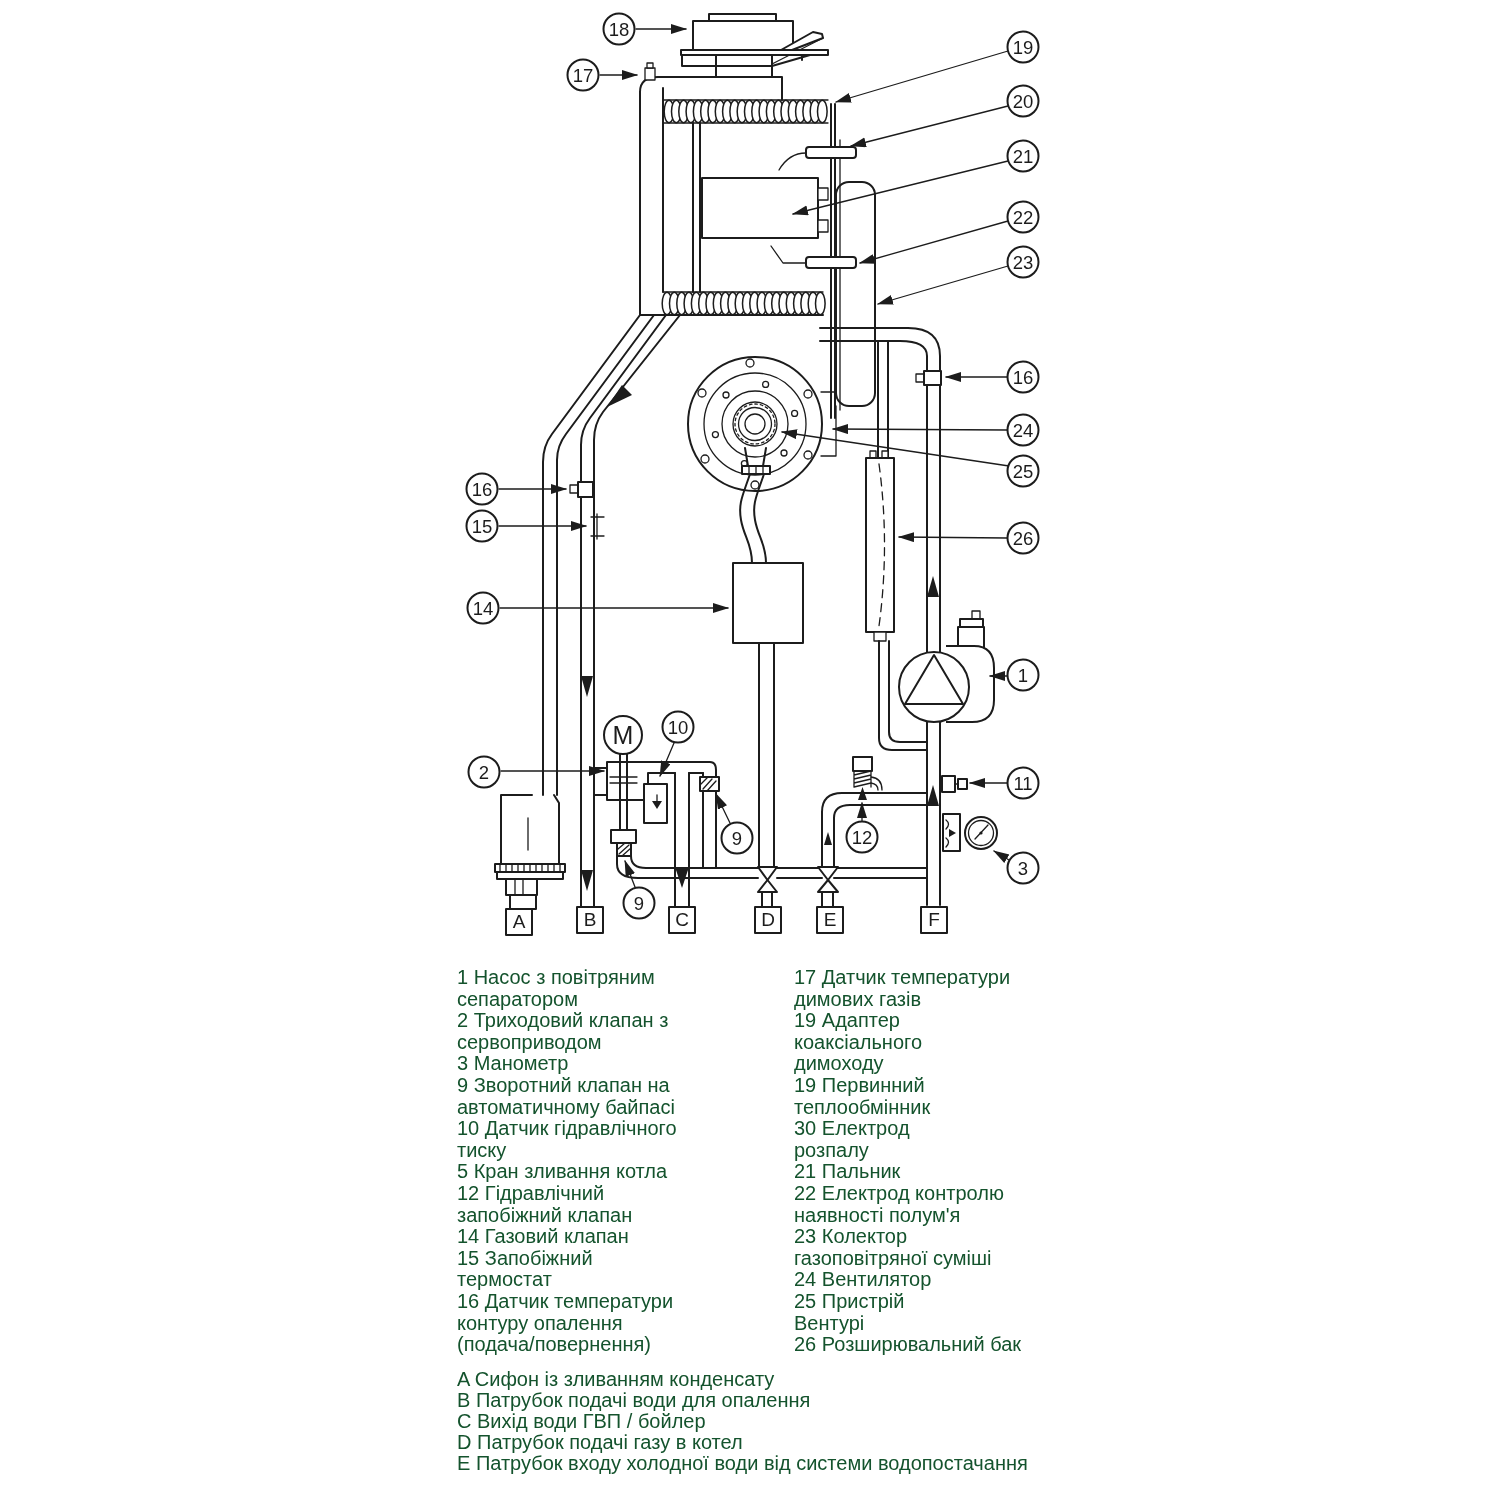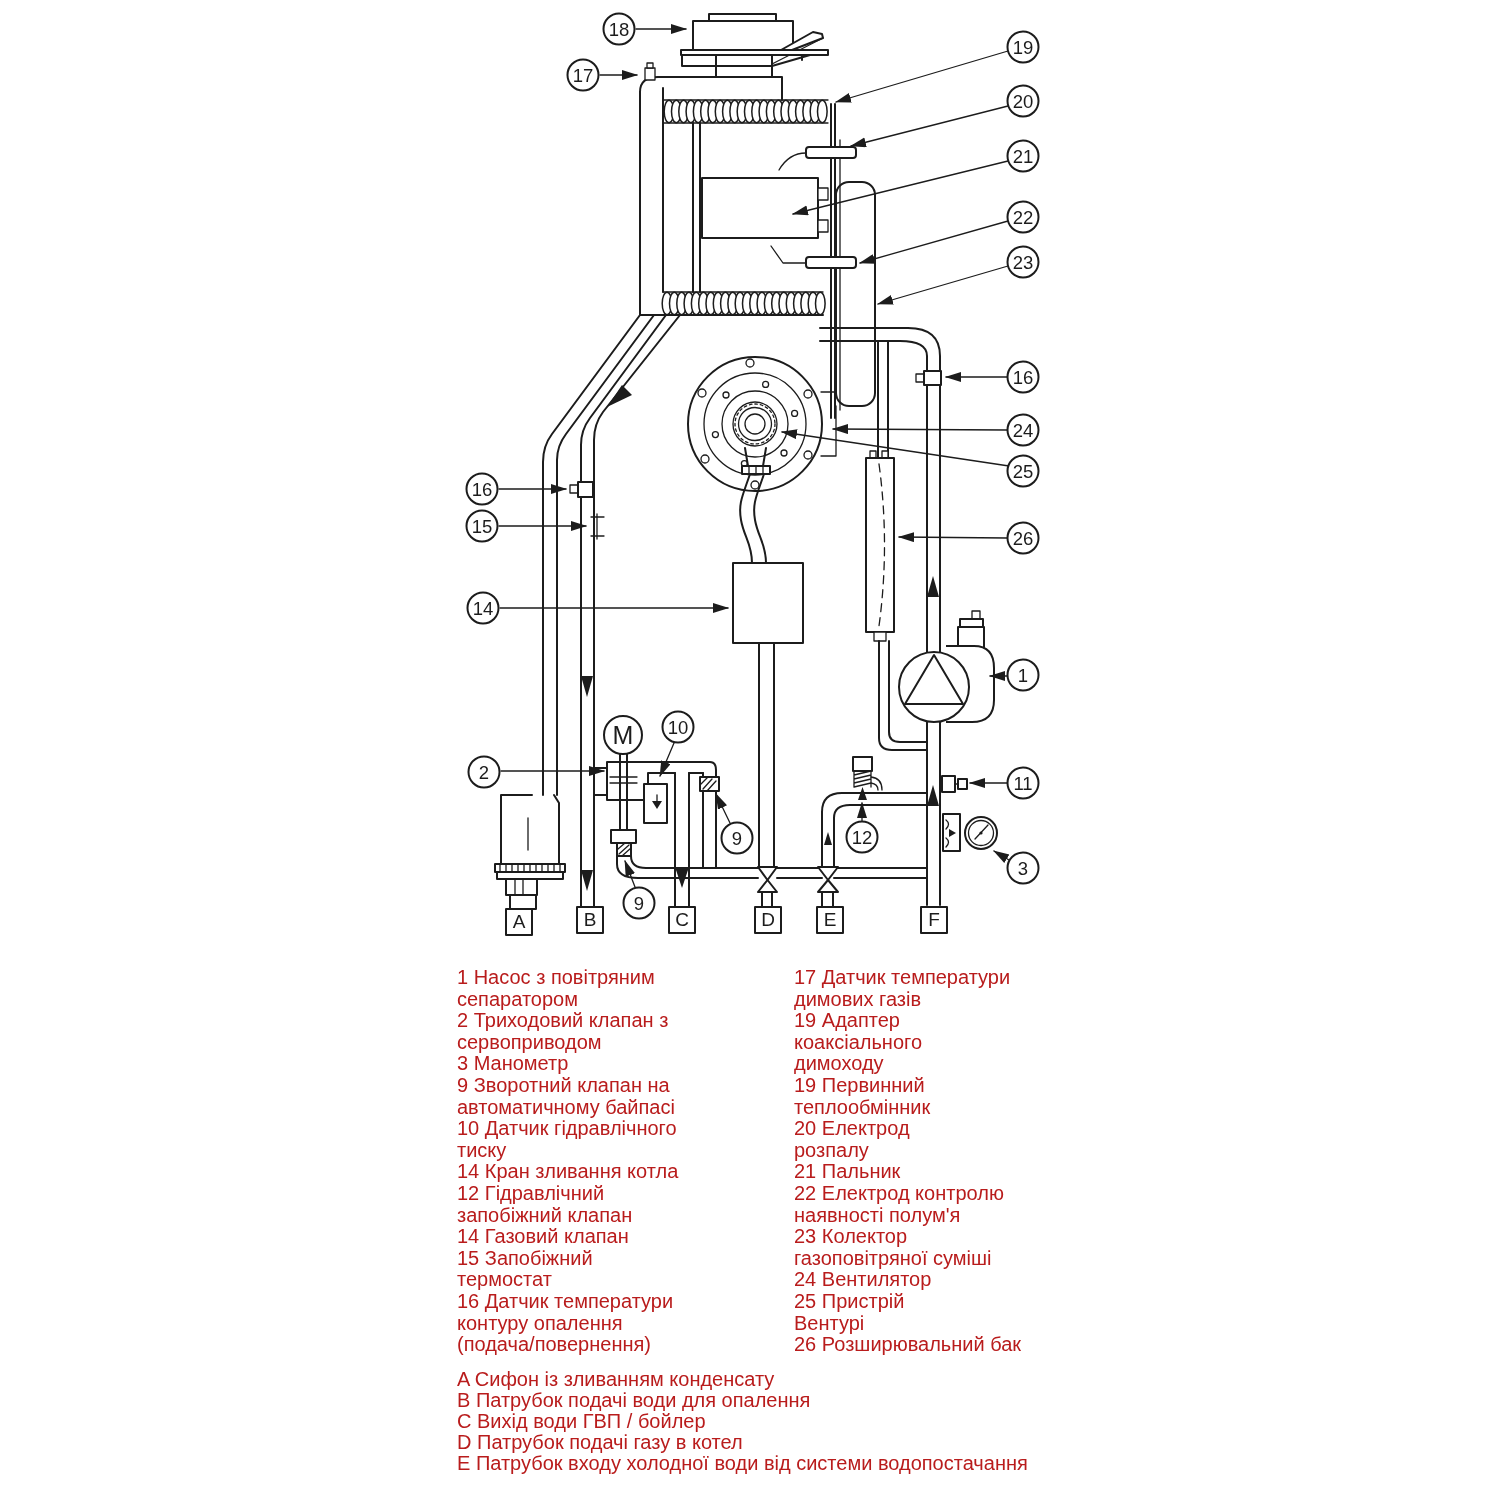--- a/index.html
+++ b/index.html
@@ -9,21 +9,21 @@
   .ln{fill:none;stroke:#1c1c1c;stroke-width:2;stroke-linejoin:round;stroke-linecap:round;}
   .thin{fill:none;stroke:#1c1c1c;stroke-width:1.3;stroke-linejoin:round;stroke-linecap:round;}
   .wf{fill:#ffffff;stroke:#1c1c1c;stroke-width:2;stroke-linejoin:round;}
   .wft{fill:#ffffff;stroke:#1c1c1c;stroke-width:1.3;stroke-linejoin:round;}
   .blk{fill:#1c1c1c;stroke:none;}
   .coil{fill:#ffffff;stroke:#1c1c1c;stroke-width:1.5;}
   .callout-c{fill:#ffffff;stroke:#1c1c1c;stroke-width:2;}
   .callout-t{font-size:18.5px;fill:#1c1c1c;text-anchor:middle;}
   .port-t{font-size:19px;fill:#1c1c1c;text-anchor:middle;}
   .motor-t{font-size:25px;fill:#1c1c1c;text-anchor:middle;}
-  .legend-col{position:absolute;font-size:20px;line-height:21.6px;white-space:nowrap;color:#b91c1c;}
+  .legend-col{position:absolute;font-size:20px;line-height:21.6px;white-space:nowrap;color:#14532d;}
   .legend-col.ports{line-height:21px;}
 </style>
 </head>
 <body>
 <div class="stage">
 
 <svg width="1500" height="950" viewBox="0 0 1500 950">
   <defs>
     <marker id="arr" markerUnits="userSpaceOnUse" markerWidth="16" markerHeight="12" refX="15" refY="5" orient="auto">
       <path d="M0 0 L16 5 L0 10 Z" fill="#1c1c1c"></path>
@@ -368,40 +368,40 @@
 <div class="legend-col" style="left:457px;top:967px;">
   <div>1 Насос з повітряним</div>
   <div>сепаратором</div>
   <div>2 Триходовий клапан з</div>
   <div>сервоприводом</div>
   <div>3 Манометр</div>
   <div>9 Зворотний клапан на</div>
   <div>автоматичному байпасі</div>
   <div>10 Датчик гідравлічного</div>
   <div>тиску</div>
-  <div>14 Кран зливання котла</div>
+  <div>5 Кран зливання котла</div>
   <div>12 Гідравлічний</div>
   <div>запобіжний клапан</div>
   <div>14 Газовий клапан</div>
   <div>15 Запобіжний</div>
   <div>термостат</div>
   <div>16 Датчик температури</div>
   <div>контуру опалення</div>
   <div>(подача/повернення)</div>
 </div>
 
 <div class="legend-col" style="left:794px;top:967px;">
   <div>17 Датчик температури</div>
   <div>димових газів</div>
   <div>19 Адаптер</div>
   <div>коаксіального</div>
   <div>димоходу</div>
   <div>19 Первинний</div>
   <div>теплообмінник</div>
-  <div>20 Електрод</div>
+  <div>30 Електрод</div>
   <div>розпалу</div>
   <div>21 Пальник</div>
   <div>22 Електрод контролю</div>
   <div>наявності полум'я</div>
   <div>23 Колектор</div>
   <div>газоповітряної суміші</div>
   <div>24 Вентилятор</div>
   <div>25 Пристрій</div>
   <div>Вентурі</div>
   <div>26 Розширювальний бак</div>

